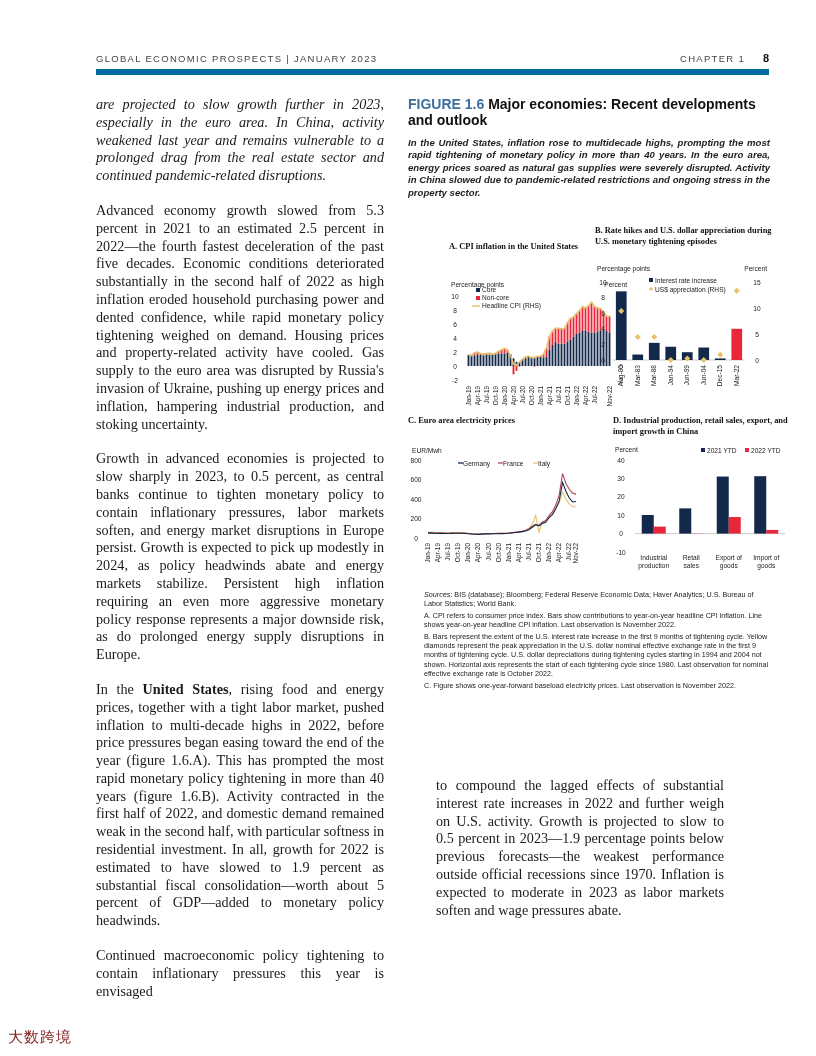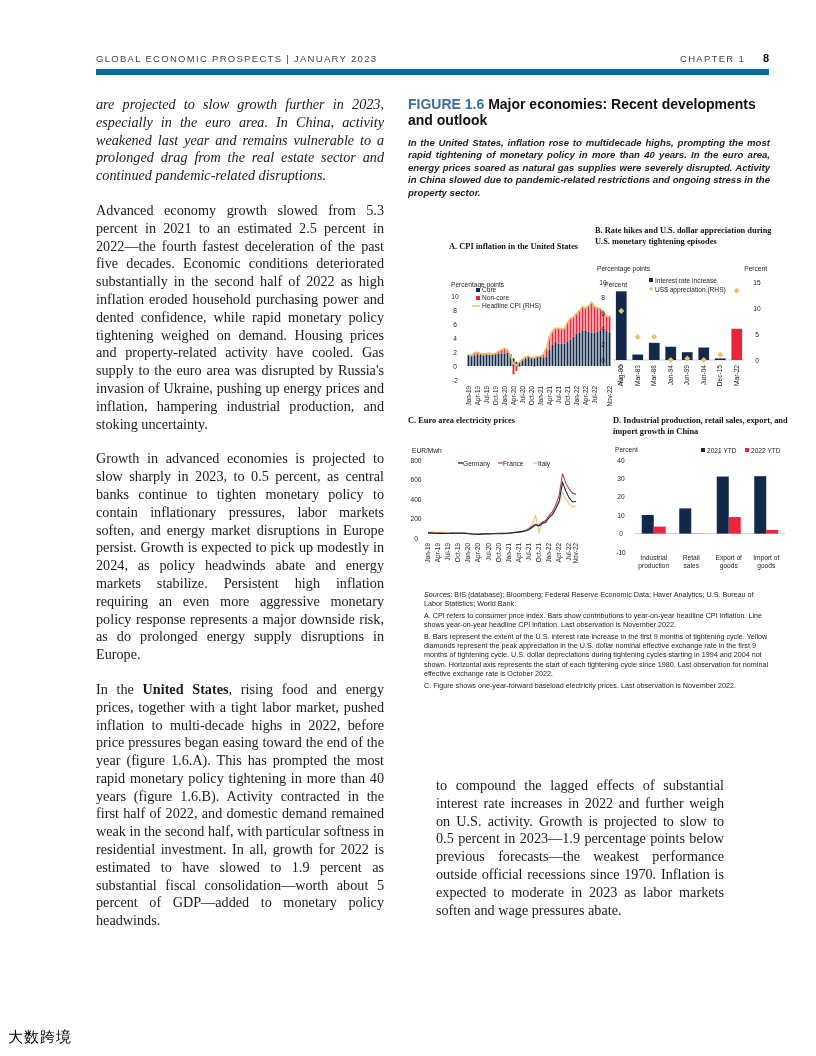--- a/index.html
+++ b/index.html
@@ -16,36 +16,37 @@
   h3.sec { margin:18px 0 16px 0; font-family:"Liberation Sans", sans-serif; font-weight:normal; font-size:14.5px; color:#4a6e93; }
   .fig { position:absolute; left:408px; top:96px; width:362px; font-family:"Liberation Sans", sans-serif; }
   .fig-title { font-size:14px; font-weight:bold; line-height:16px; color:#111; }
   .fig-title .num { color:#3d6f9c; }
   .fig-desc { margin-top:9px; font-style:italic; font-size:9.6px; line-height:12.4px; text-align:justify; color:#222;font-weight:bold; }
   .panel { position:absolute; width:180px; }
   .ptitle { font-size:8.4px; font-weight:bold; line-height:10.5px; color:#111; }
   svg text { font-family:"Liberation Sans", sans-serif; }
   .notes { position:absolute; left:408px; top:590px; width:362px; font-family:"Liberation Sans", sans-serif; font-size:7.2px; line-height:9.4px; color:#222; }
   .notes p { margin:0 0 2px 16px; }
-  .wm { position:absolute; left:8px; top:1028px; font-family:Liberation Mono, monospace; font-size:15px; color:#000000; letter-spacing:1px; }
+  .wm { position:absolute; left:8px; top:1028px; font-family:Liberation Mono, monospace; font-size:15px; color:#7f1d1d; letter-spacing:1px; }
 </style>
 </head>
 <body>
 
 <div class="hdr">
   <span class="left">GLOBAL ECONOMIC PROSPECTS | JANUARY 2023</span>
   <span class="chap">CHAPTER 1</span>
   <span class="pg">8</span>
 </div>
 
 <div class="col1">
   <p class="body ital">are projected to slow growth further in 2023, especially in the euro area. In China, activity weakened last year and remains vulnerable to a prolonged drag from the real estate sector and continued pandemic-related disruptions.</p>
   <p class="body">Advanced economy growth slowed from 5.3 percent in 2021 to an estimated 2.5 percent in 2022—the fourth fastest deceleration of the past five decades. Economic conditions deteriorated substantially in the second half of 2022 as high inflation eroded household purchasing power and dented confidence, while rapid monetary policy tightening weighed on demand. Housing prices and property-related activity have cooled. Gas supply to the euro area was disrupted by Russia's invasion of Ukraine, pushing up energy prices and inflation, hampering industrial production, and stoking uncertainty.</p>
   <p class="body">Growth in advanced economies is projected to slow sharply in 2023, to 0.5 percent, as central banks continue to tighten monetary policy to contain inflationary pressures, labor markets soften, and energy market disruptions in Europe persist. Growth is expected to pick up modestly in 2024, as policy headwinds abate and energy markets stabilize. Persistent high inflation requiring an even more aggressive monetary policy response represents a major downside risk, as do prolonged energy supply disruptions in Europe.</p>
   <p class="body"><span>In the </span><b>United States</b><span>, rising food and energy prices, together with a tight labor market, pushed inflation to multi-decade highs in 2022, before price pressures began easing toward the end of the year (figure 1.6.A). This has prompted the most rapid monetary policy tightening in more than 40 years (figure 1.6.B). Activity contracted in the first half of 2022, and domestic demand remained weak in the second half, with particular softness in residential investment. In all, growth for 2022 is estimated to have slowed to 1.9 percent as substantial fiscal consolidation—worth about 5 percent of GDP—added to monetary policy headwinds.</span></p>
+  <p class="body">Continued macroeconomic policy tightening to contain inflationary pressures this year is envisaged</p>
 </div>
 
 <div class="col2">
   <p class="body">to compound the lagged effects of substantial interest rate increases in 2022 and further weigh on U.S. activity. Growth is projected to slow to 0.5 percent in 2023—1.9 percentage points below previous forecasts—the weakest performance outside official recessions since 1970. Inflation is expected to moderate in 2023 as labor markets soften and wage pressures abate.</p>
 </div>
 
 <div class="fig">
   <div class="fig-title"><span class="num">FIGURE 1.6</span> <span>Major economies: Recent developments and outlook</span></div>
   <div class="fig-desc">In the United States, inflation rose to multidecade highs, prompting the most rapid tightening of monetary policy in more than 40 years. In the euro area, energy prices soared as natural gas supplies were severely disrupted. Activity in China slowed due to pandemic-related restrictions and ongoing stress in the property sector.</div>
 </div>

